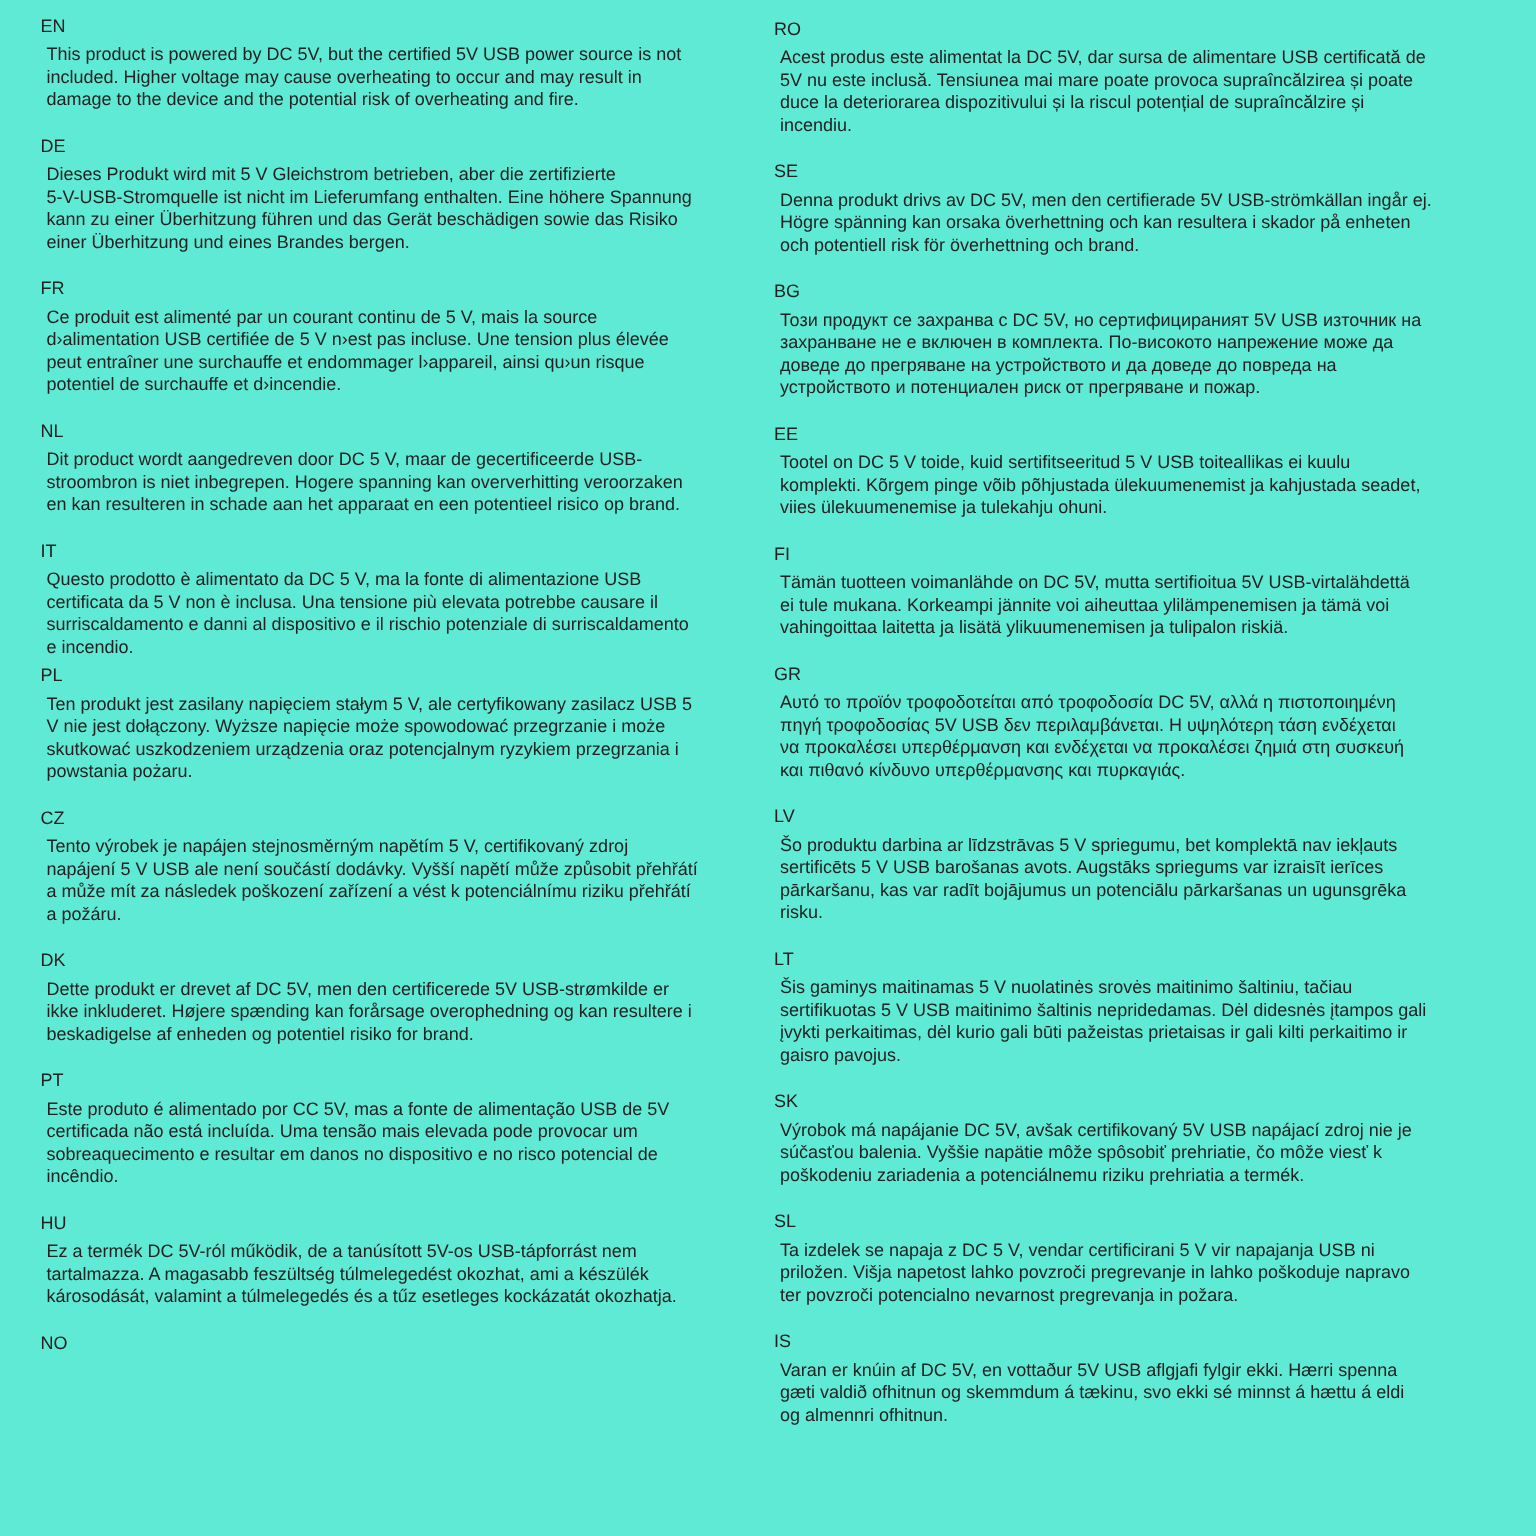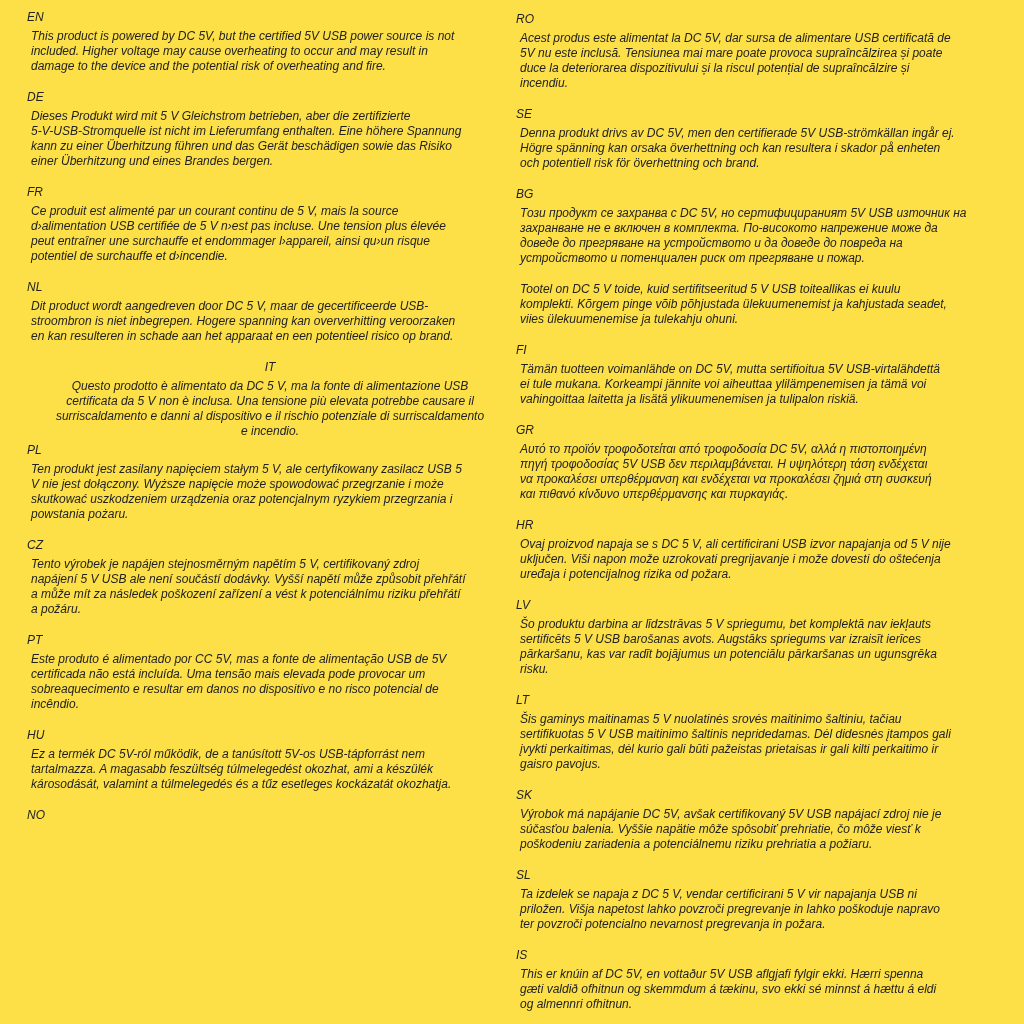--- a/index.html
+++ b/index.html
@@ -11,32 +11,31 @@
     width: 1024px;
     height: 1024px;
     position: relative;
     font-family: "Liberation Sans", "DejaVu Sans", sans-serif;
     color: #222222;
     overflow: hidden;
   }
   .page {
     position: absolute;
     inset: 0;
-    background: #fde047;
-    font-style: italic;
+    background: #5eead4;
   }
   .col {
     position: absolute;
     font-size: 12px;
     line-height: 15px;
   }
   .col-left  { left: 27px;  top: 10px; width: 486px; }
   .col-right { left: 516px; top: 12px; width: 502px; }
   section.notice { margin: 0 0 16px 0; }
-  section[data-name="section-it"] { margin-bottom: 0; text-align: center; }
+  section[data-name="section-it"] { margin-bottom: 0; }
   .lang {
     font-weight: 400;
     white-space: pre;
   }
   p.body {
     margin: 4px;
     white-space: pre-line;
   }
 </style>
 </head>
@@ -86,20 +85,26 @@
 skutkować uszkodzeniem urządzenia oraz potencjalnym ryzykiem przegrzania i
 powstania pożaru.</p>
       </section>
       <section class="notice" data-name="section-cz">
         <div class="lang" data-name="language-code-cz">CZ</div>
         <p class="body" data-name="notice-text-cz">Tento výrobek je napájen stejnosměrným napětím 5 V, certifikovaný zdroj
 napájení 5 V USB ale není součástí dodávky. Vyšší napětí může způsobit přehřátí
 a může mít za následek poškození zařízení a vést k potenciálnímu riziku přehřátí
 a požáru.</p>
       </section>
+      <section class="notice" data-name="section-dk">
+        <div class="lang" data-name="language-code-dk">DK</div>
+        <p class="body" data-name="notice-text-dk">Dette produkt er drevet af DC 5V, men den certificerede 5V USB-strømkilde er
+ikke inkluderet. Højere spænding kan forårsage overophedning og kan resultere i
+beskadigelse af enheden og potentiel risiko for brand.</p>
+      </section>
       <section class="notice" data-name="section-pt">
         <div class="lang" data-name="language-code-pt">PT</div>
         <p class="body" data-name="notice-text-pt">Este produto é alimentado por CC 5V, mas a fonte de alimentação USB de 5V
 certificada não está incluída. Uma tensão mais elevada pode provocar um
 sobreaquecimento e resultar em danos no dispositivo e no risco potencial de
 incêndio.</p>
       </section>
       <section class="notice" data-name="section-hu">
         <div class="lang" data-name="language-code-hu">HU</div>
         <p class="body" data-name="notice-text-hu">Ez a termék DC 5V-ról működik, de a tanúsított 5V-os USB-tápforrást nem
@@ -125,69 +130,64 @@
 och potentiell risk för överhettning och brand.</p>
       </section>
       <section class="notice" data-name="section-bg">
         <div class="lang" data-name="language-code-bg">BG</div>
         <p class="body" data-name="notice-text-bg">Този продукт се захранва с DC 5V, но сертифицираният 5V USB източник на
 захранване не е включен в комплекта. По-високото напрежение може да
 доведе до прегряване на устройството и да доведе до повреда на
 устройството и потенциален риск от прегряване и пожар.</p>
       </section>
       <section class="notice" data-name="section-ee">
+        <div class="lang" data-name="language-code-ee">EE</div>
         <p class="body" data-name="notice-text-ee">Tootel on DC 5 V toide, kuid sertifitseeritud 5 V USB toiteallikas ei kuulu
 komplekti. Kõrgem pinge võib põhjustada ülekuumenemist ja kahjustada seadet,
 viies ülekuumenemise ja tulekahju ohuni.</p>
       </section>
       <section class="notice" data-name="section-fi">
         <div class="lang" data-name="language-code-fi">FI</div>
         <p class="body" data-name="notice-text-fi">Tämän tuotteen voimanlähde on DC 5V, mutta sertifioitua 5V USB-virtalähdettä
 ei tule mukana. Korkeampi jännite voi aiheuttaa ylilämpenemisen ja tämä voi
 vahingoittaa laitetta ja lisätä ylikuumenemisen ja tulipalon riskiä.</p>
       </section>
       <section class="notice" data-name="section-gr">
         <div class="lang" data-name="language-code-gr">GR</div>
         <p class="body" data-name="notice-text-gr">Αυτό το προϊόν τροφοδοτείται από τροφοδοσία DC 5V, αλλά η πιστοποιημένη
 πηγή τροφοδοσίας 5V USB δεν περιλαμβάνεται. Η υψηλότερη τάση ενδέχεται
 να προκαλέσει υπερθέρμανση και ενδέχεται να προκαλέσει ζημιά στη συσκευή
 και πιθανό κίνδυνο υπερθέρμανσης και πυρκαγιάς.</p>
-      </section>
-      <section class="notice" data-name="section-hr">
-        <div class="lang" data-name="language-code-hr">HR</div>
-        <p class="body" data-name="notice-text-hr">Ovaj proizvod napaja se s DC 5 V, ali certificirani USB izvor napajanja od 5 V nije
-uključen. Viši napon može uzrokovati pregrijavanje i može dovesti do oštećenja
-uređaja i potencijalnog rizika od požara.</p>
       </section>
       <section class="notice" data-name="section-lv">
         <div class="lang" data-name="language-code-lv">LV</div>
         <p class="body" data-name="notice-text-lv">Šo produktu darbina ar līdzstrāvas 5 V spriegumu, bet komplektā nav iekļauts
 sertificēts 5 V USB barošanas avots. Augstāks spriegums var izraisīt ierīces
 pārkaršanu, kas var radīt bojājumus un potenciālu pārkaršanas un ugunsgrēka
 risku.</p>
       </section>
       <section class="notice" data-name="section-lt">
         <div class="lang" data-name="language-code-lt">LT</div>
         <p class="body" data-name="notice-text-lt">Šis gaminys maitinamas 5 V nuolatinės srovės maitinimo šaltiniu, tačiau
 sertifikuotas 5 V USB maitinimo šaltinis nepridedamas. Dėl didesnės įtampos gali
 įvykti perkaitimas, dėl kurio gali būti pažeistas prietaisas ir gali kilti perkaitimo ir
 gaisro pavojus.</p>
       </section>
       <section class="notice" data-name="section-sk">
         <div class="lang" data-name="language-code-sk">SK</div>
         <p class="body" data-name="notice-text-sk">Výrobok má napájanie DC 5V, avšak certifikovaný 5V USB napájací zdroj nie je
 súčasťou balenia. Vyššie napätie môže spôsobiť prehriatie, čo môže viesť k
-poškodeniu zariadenia a potenciálnemu riziku prehriatia a požiaru.</p>
+poškodeniu zariadenia a potenciálnemu riziku prehriatia a termék.</p>
       </section>
       <section class="notice" data-name="section-sl">
         <div class="lang" data-name="language-code-sl">SL</div>
         <p class="body" data-name="notice-text-sl">Ta izdelek se napaja z DC 5 V, vendar certificirani 5 V vir napajanja USB ni
 priložen. Višja napetost lahko povzroči pregrevanje in lahko poškoduje napravo
 ter povzroči potencialno nevarnost pregrevanja in požara.</p>
       </section>
       <section class="notice" data-name="section-is">
         <div class="lang" data-name="language-code-is">IS</div>
-        <p class="body" data-name="notice-text-is">This er knúin af DC 5V, en vottaður 5V USB aflgjafi fylgir ekki. Hærri spenna
+        <p class="body" data-name="notice-text-is">Varan er knúin af DC 5V, en vottaður 5V USB aflgjafi fylgir ekki. Hærri spenna
 gæti valdið ofhitnun og skemmdum á tækinu, svo ekki sé minnst á hættu á eldi
 og almennri ofhitnun.</p>
       </section>
     </div>
 </div>
 
 </body></html>

